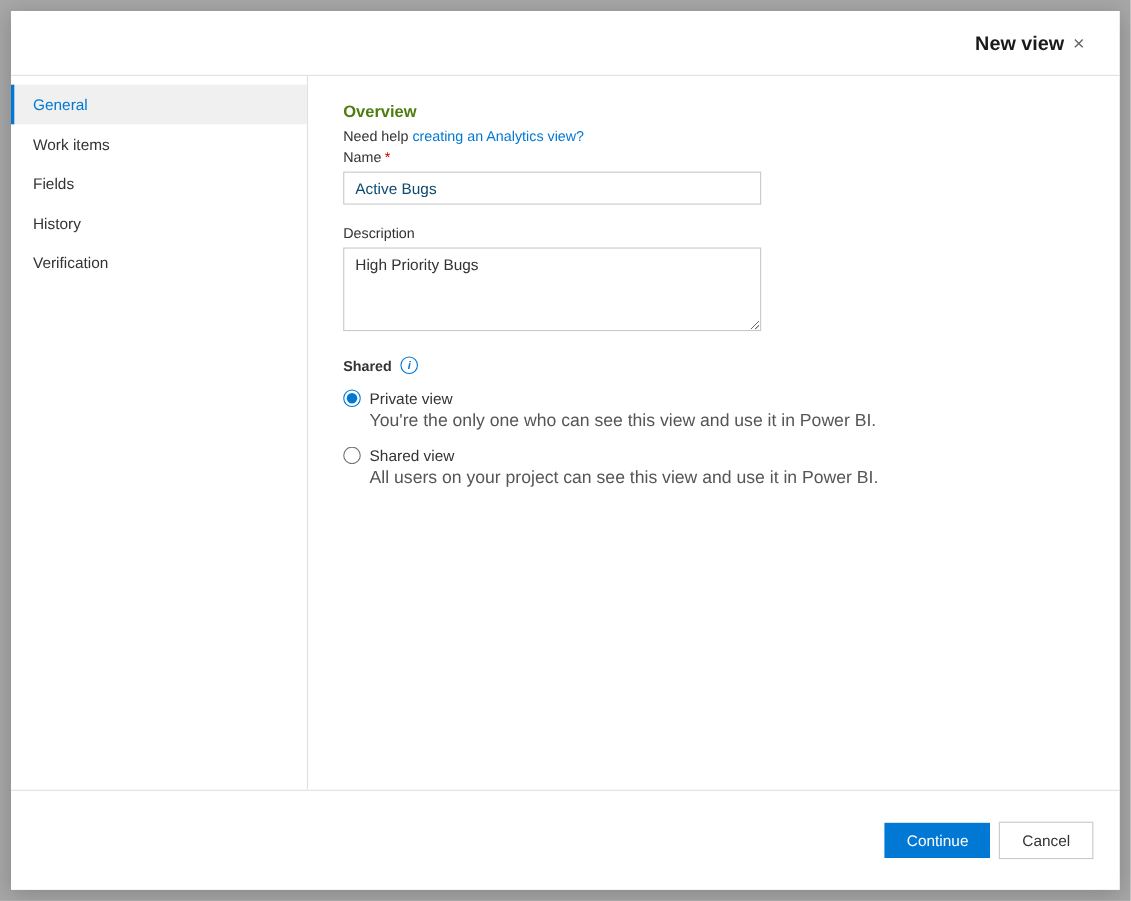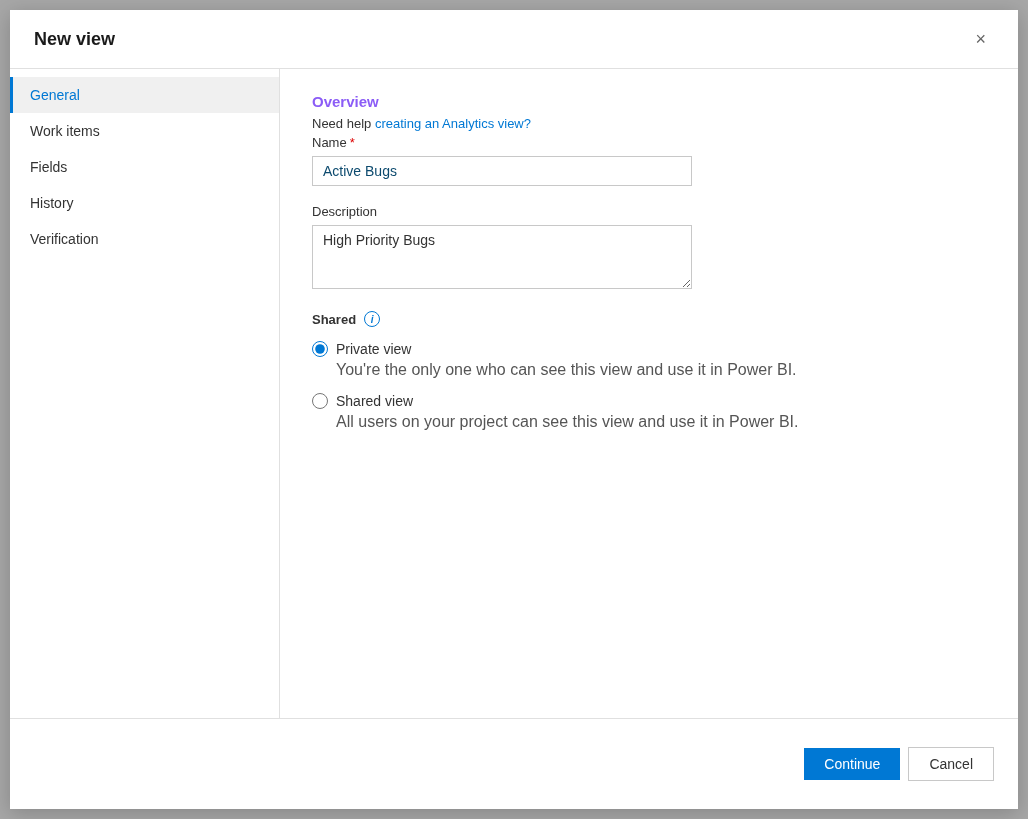--- a/index.html
+++ b/index.html
@@ -36,21 +36,21 @@
       height: 799px;
       position: relative;
       box-shadow: 0 4px 20px rgba(0,0,0,0.2);
       display: flex;
       flex-direction: column;
     }
 
     .dialog-header {
       display: flex;
       align-items: center;
-      justify-content: space-between;
+      justify-content: flex-end;
       padding: 16px 24px;
       border-bottom: 1px solid #e0e0e0;
       flex-shrink: 0;
     }
 
     .dialog-title {
       font-size: 18px;
       font-weight: 600;
       color: #1a1a1a;
     }
@@ -107,21 +107,21 @@
 
     .content {
       flex: 1;
       padding: 24px 32px;
       overflow-y: auto;
     }
 
     .section-title {
       font-size: 15px;
       font-weight: 600;
-      color: #8b5cf6;
+      color: #4d7c0f;
       margin-bottom: 6px;
     }
 
     .help-text {
       font-size: 13px;
       color: #333;
       margin-bottom: 4px;
     }
 
     .help-link {
@@ -149,21 +149,21 @@
       width: 380px;
       padding: 6px 10px;
       border: 1px solid #c8c8c8;
       font-size: 14px;
       color: #0c4a6e;
       outline: none;
     }
 
     .form-textarea {
       width: 380px;
-      height: 64px;
+      height: 76px;
       padding: 6px 10px;
       border: 1px solid #c8c8c8;
       font-size: 14px;
       color: #333;
       resize: vertical;
       outline: none;
     }
 
     .sharing-row {
       display: flex;

